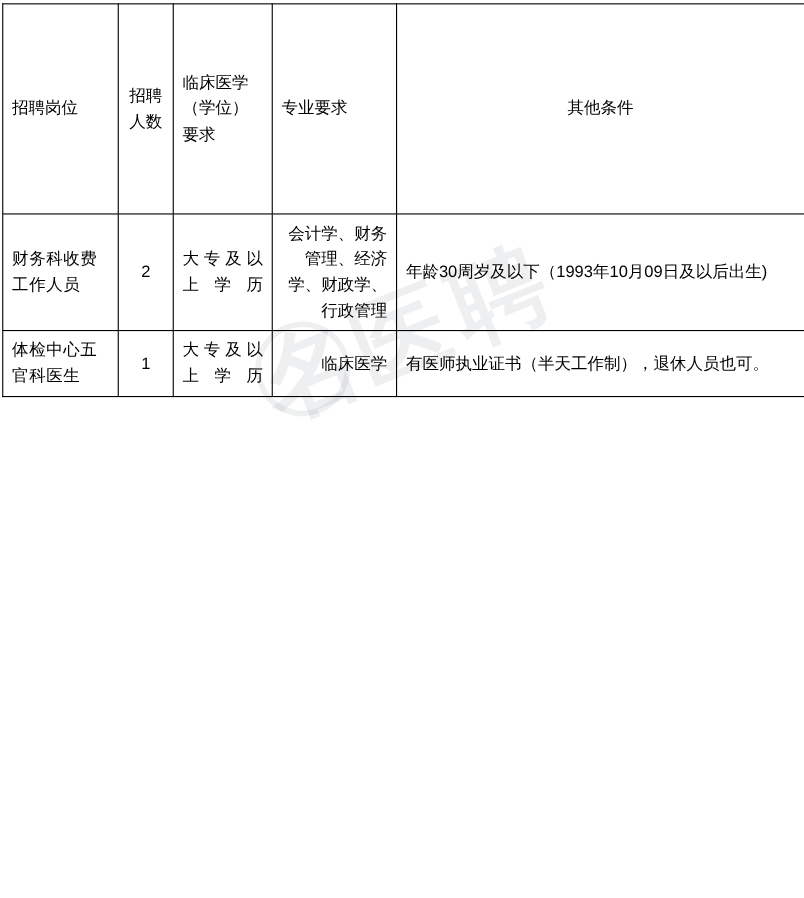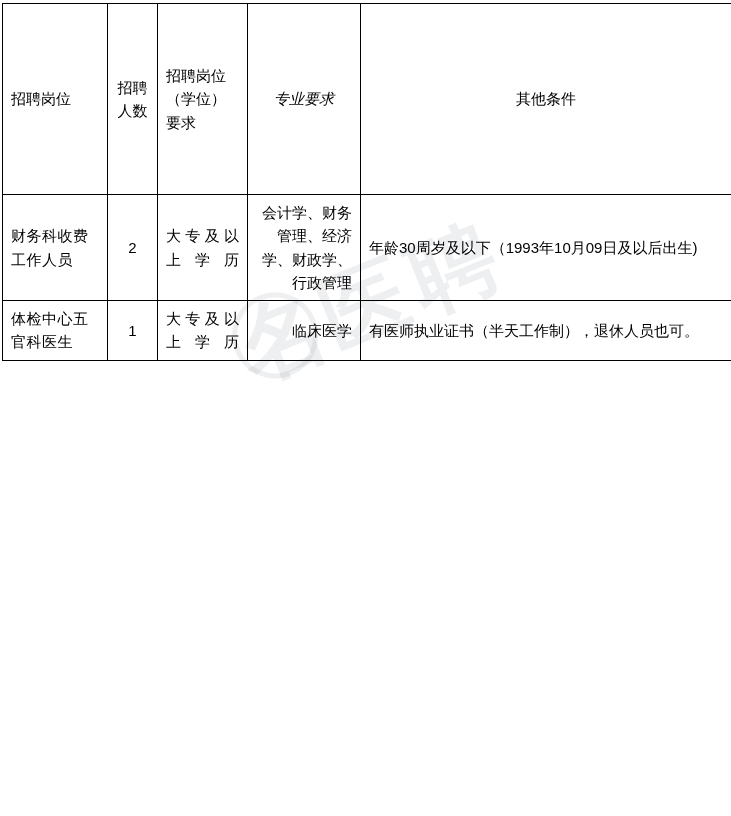--- a/index.html
+++ b/index.html
@@ -73,21 +73,21 @@
   col.c4 { width: 371px; }
 
   
   tr.header td {
     height: 178px;
     vertical-align: middle;
   }
   td.h-post   { text-align: left; }
   td.h-count  { text-align: center; letter-spacing: 0px; }
   td.h-edu    { text-align: left; }
-  td.h-major  { text-align: center; font-style: italic; }
+  td.h-major  { text-align: left; }
   td.h-other  { text-align: center; }
 
   
   td.post {
     text-align: left;
     letter-spacing: 0.5px;
   }
   td.count {
     text-align: center;
   }
@@ -119,21 +119,21 @@
       <col class="c0">
         <col class="c1">
         <col class="c2">
         <col class="c3">
         <col class="c4">
     </colgroup>
     <tbody>
       <tr class="header">
         <td class="h-post">招聘岗位</td>
         <td class="h-count">招聘人数</td>
-        <td class="h-edu">招聘岗位（学位）要求</td>
+        <td class="h-edu">临床医学（学位）要求</td>
         <td class="h-major">专业要求</td>
         <td class="h-other">其他条件</td>
       </tr>
 
       <tr>
         <td class="post">财务科收费工作人员</td>
         <td class="count">2</td>
         <td class="edu">大专及以上学历</td>
         <td class="major">会计学、财务管理、经济学、财政学、行政管理</td>
         <td class="other">年龄30周岁及以下（1993年10月09日及以后出生)</td>

